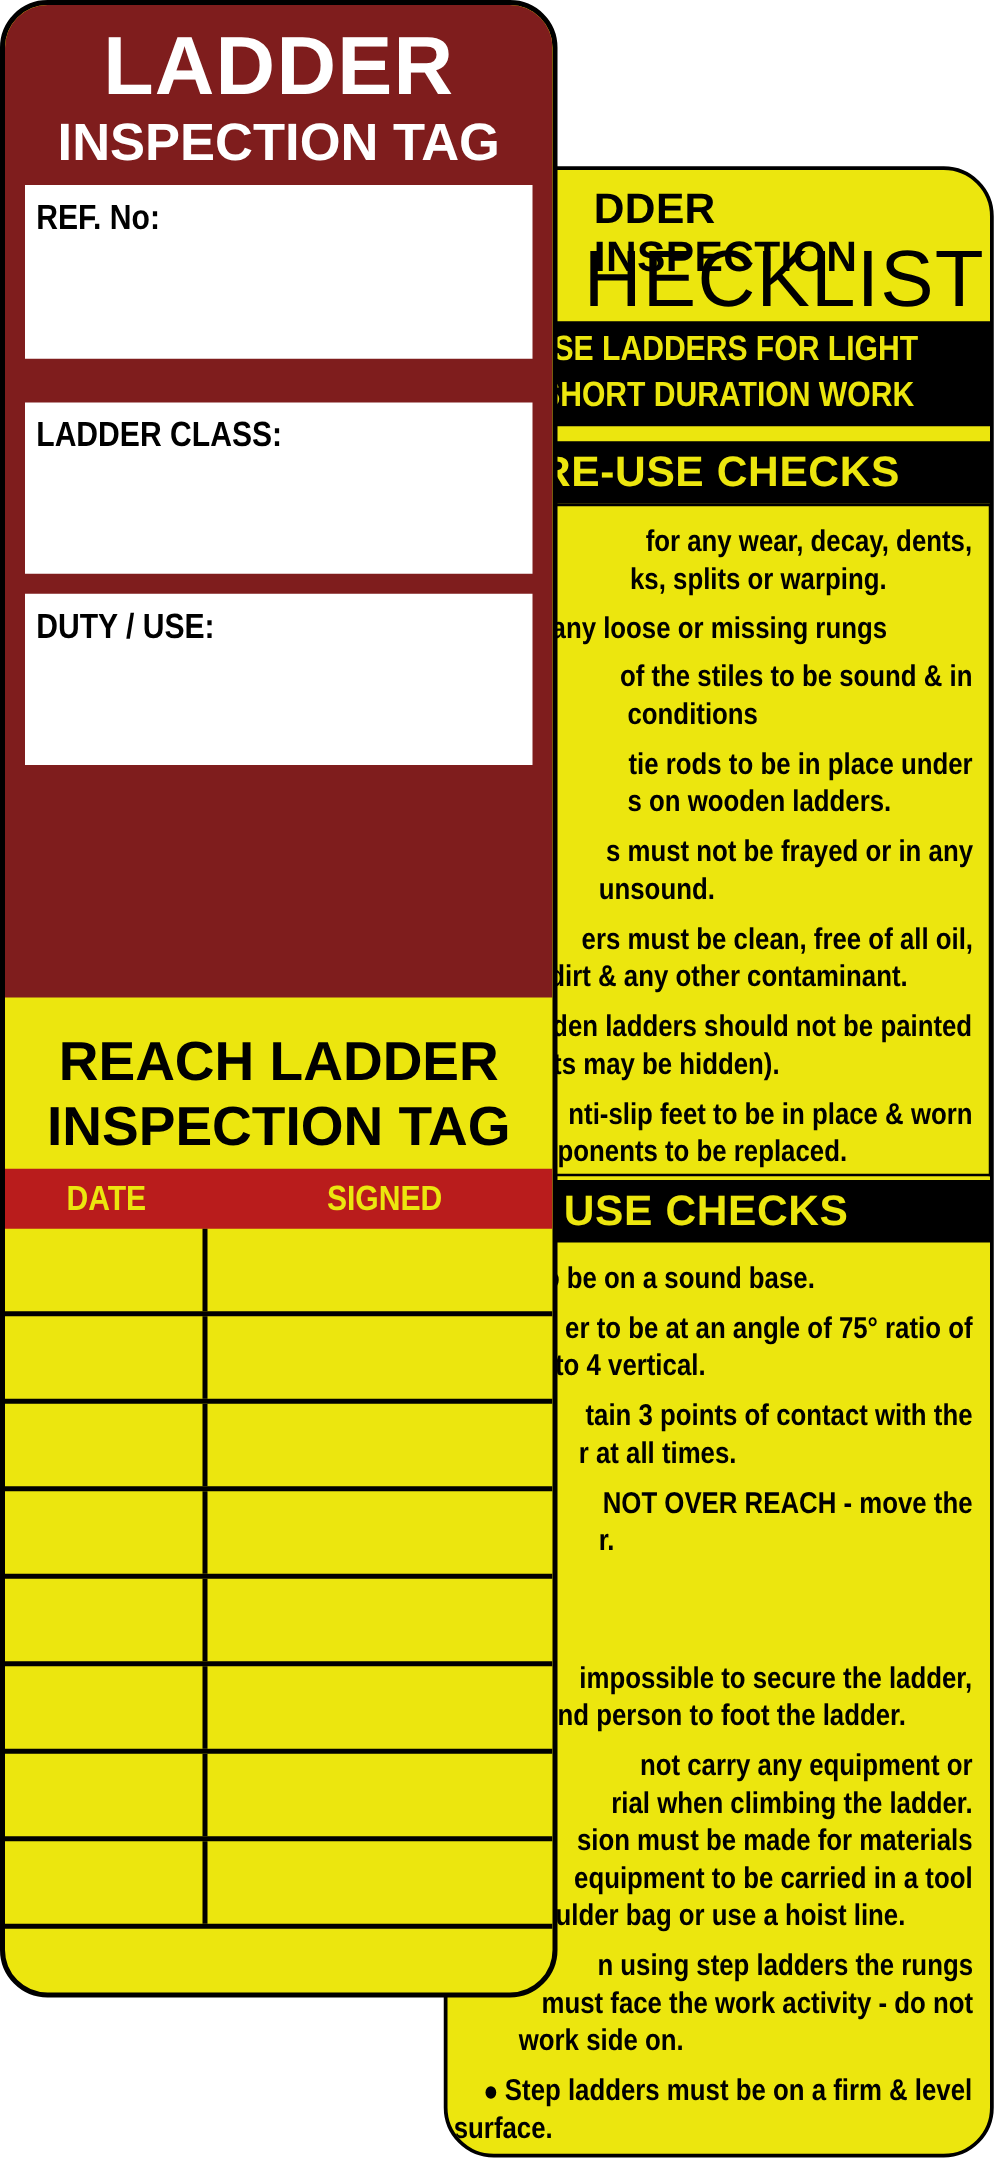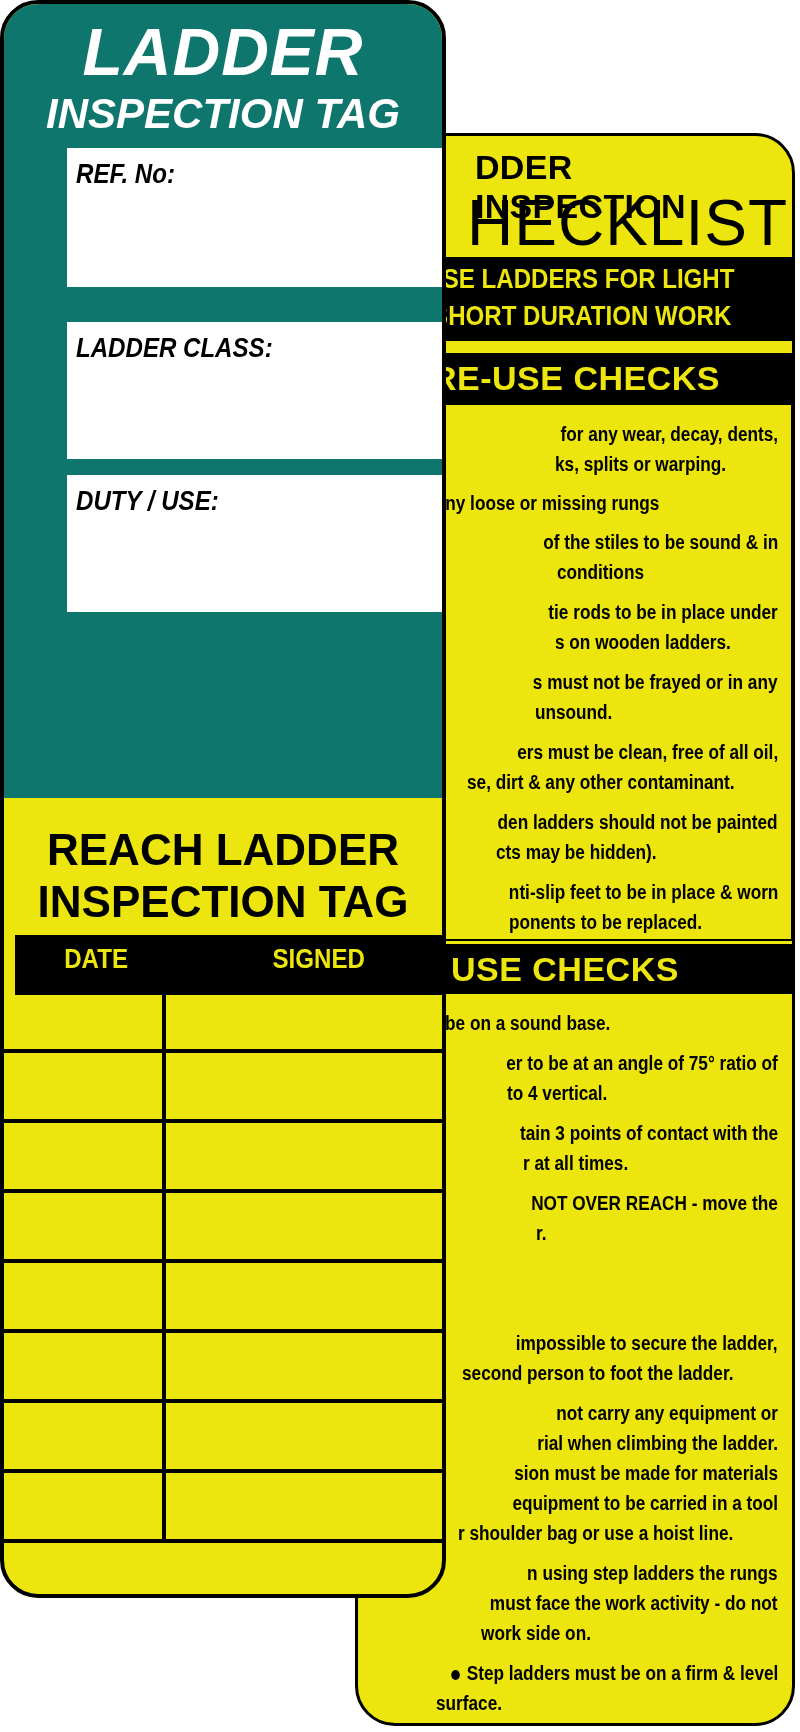--- a/index.html
+++ b/index.html
@@ -11,34 +11,34 @@
     background:#ece60e; border:3px solid #000; border-radius:0 40px 40px 40px; box-sizing:border-box; z-index:1; overflow:hidden; }
   .cl-abs { position:absolute;padding-left:32px; }
   #cl-title1 { left:85px; top:12px; font-size:34px; font-weight:bold; color:#000; letter-spacing:0.3px; }
   #cl-title2 { left:77px; top:50px; font-size:64px; font-weight:normal; color:#000; letter-spacing:1px; }
   #cl-notice { left:0; top:121px; width:425px; height:84px; background:#000; }
   #cl-notice .ln { position:absolute; left:55px; font-size:28px; font-weight:bold; color:#ece60e; transform:scaleX(0.86); transform-origin:left top; white-space:nowrap; }
   #cl-bar1 { left:0; top:217px; width:440px; height:50px; background:#000; }
   #cl-bar2 { left:0; top:808px; width:440px; height:50px; background:#000; }
   .bar-label { position:absolute; left:74px; top:6px; font-size:34px; font-weight:bold; color:#ece60e; letter-spacing:0.5px; white-space:nowrap; }
   #cl-box1 { left:0; top:267px; width:435px; height:538px; border:2px solid #000; border-left:none; box-sizing:border-box; }
-  .item { position:absolute; right:14px; font-size:20px; font-weight:bold; color:#000; line-height:30px; }
+  .item { position:absolute; right:14px; font-size:24px; font-weight:bold; color:#000; line-height:30px; }
   .item .line { display:block; white-space:nowrap; transform:scaleX(0.86); transform-origin:right top; text-align:right; }
   .item .line.left { transform-origin:left top; text-align:left; }
 
   
   #tag { position:absolute; left:0; top:0; width:446px; height:1598px; background:#ece60e;
     border:4px solid #000; border-radius:38px; box-sizing:border-box; overflow:hidden; z-index:2; }
-  #tag-green { position:absolute; left:0; top:0; width:100%; height:794px; background:#0f766e;font-style:italic; }
+  #tag-green { position:absolute; left:0; top:0; width:100%; height:794px; background:#7f1d1d; }
   #tag-title1 { position:absolute; left:0; width:100%; top:10px; text-align:center; font-size:66px; font-weight:bold; color:#fff; letter-spacing:1px; }
   #tag-title2 { position:absolute; left:0; width:100%; top:86px; text-align:center; font-size:42px; font-weight:bold; color:#fff; }
-  .field { position:absolute; left:16px; width:406px; background:#fff;margin-left:47px; }
+  .field { position:absolute; left:16px; width:406px; background:#fff; }
   .field-label { position:absolute; left:9px; top:10px; font-size:28px; font-weight:bold; color:#000; line-height:31px; transform:scaleX(0.86); transform-origin:left top; white-space:nowrap; }
   #next-title { position:absolute; left:0; width:100%; top:820px; text-align:center; font-size:44px; font-weight:bold; color:#000; line-height:52px; }
-  #log-header { position:absolute; left:11px; top:931px; width:100%; height:60px; background:#000000; }
+  #log-header { position:absolute; left:0; top:931px; width:100%; height:48px; background:#b91c1c; }
   #log-header span { position:absolute; top:8px; font-size:28px; font-weight:bold; color:#ece60e; transform:scaleX(0.86); transform-origin:center top; }
   #log-rows { position:absolute; left:0; top:979px; width:100%; }
   .log-row { position:relative; height:66px; border-bottom:4px solid #000; }
   .log-cell-date { position:absolute; left:0; top:0; width:158px; height:100%; border-right:4px solid #000; }
   .log-cell-signed { position:absolute; left:162px; right:0; top:0; height:100%; }
 </style>
 </head>
 <body>
 
 <div id="checklist">

